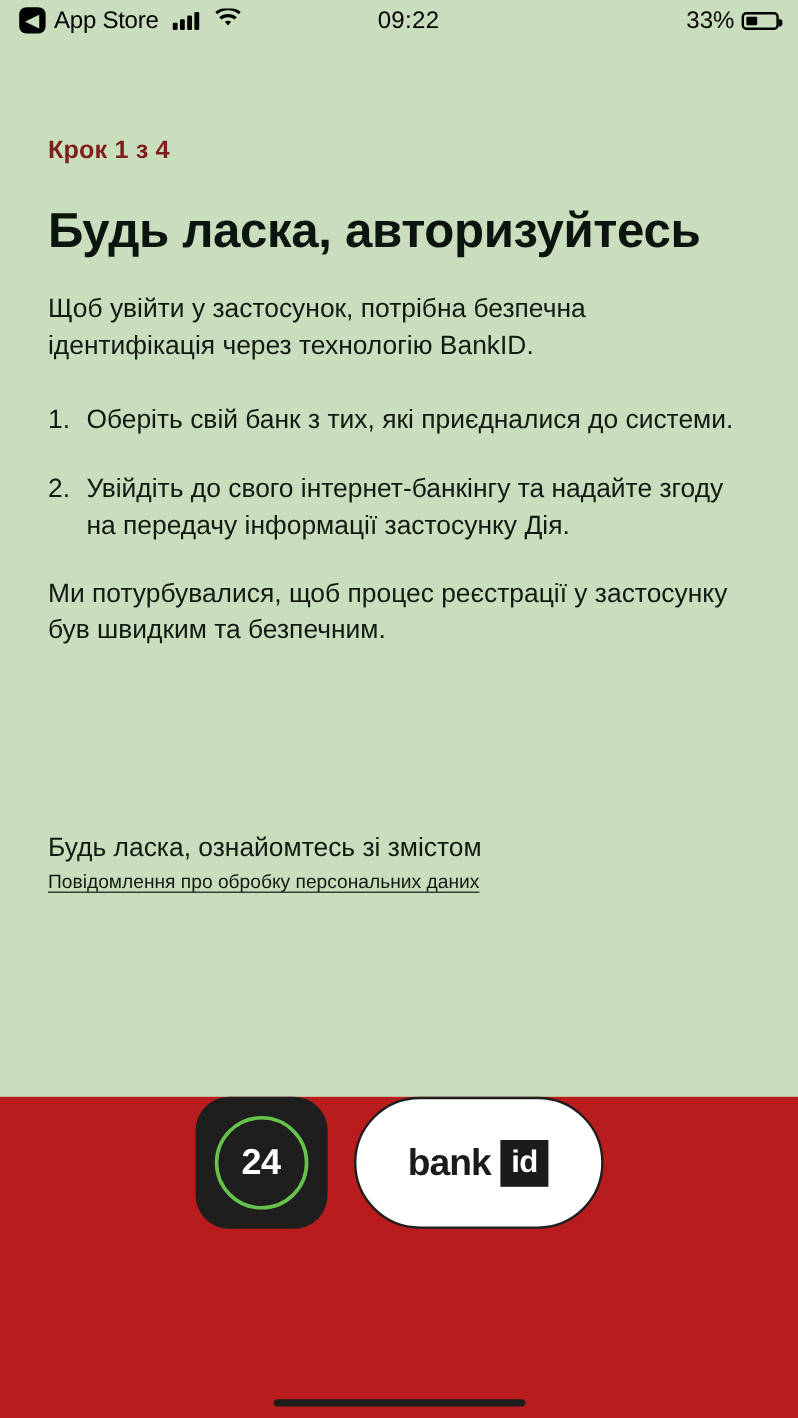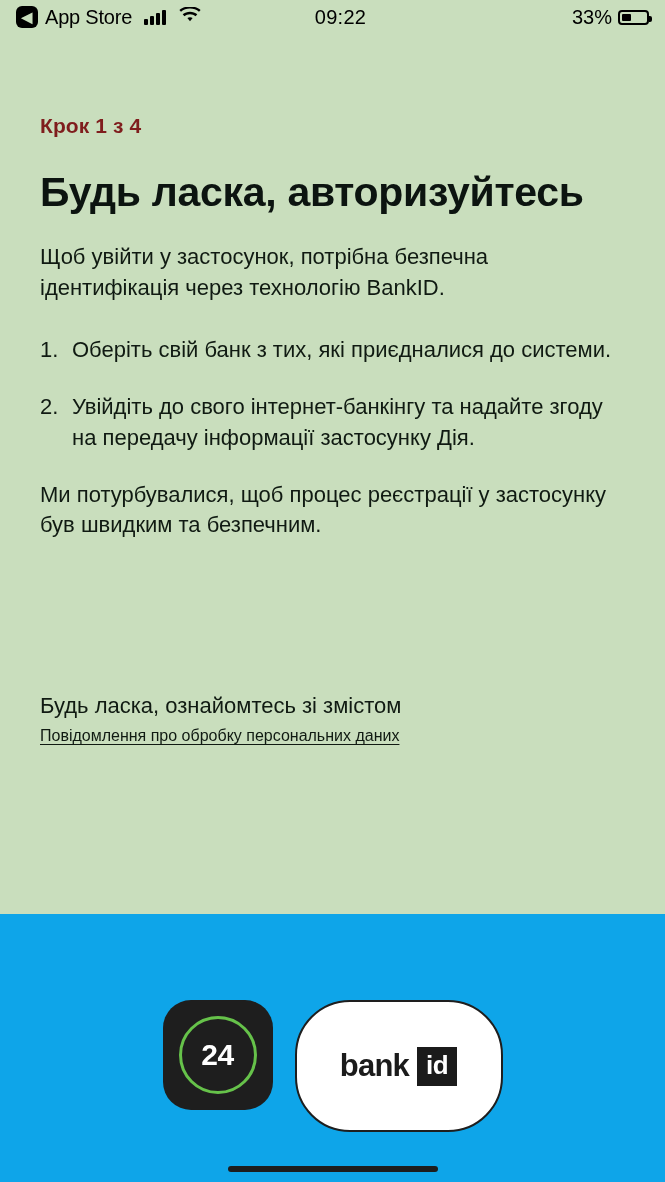--- a/index.html
+++ b/index.html
@@ -175,26 +175,25 @@
     line-height: 1.35;
     color: #101a12;
     text-decoration: underline;
     text-underline-offset: 3px;
     cursor: pointer;
   }
 
   
   .bottom {
     flex: 1 1 auto;
-    background: #0ea5e9;
+    background: #b91c1c;
     display: flex;
     align-items: flex-start;
     justify-content: center;
     gap: 22px;
-    padding-top: 86px;
   }
   .badge24 {
     width: 110px; height: 110px;
     border-radius: 28px;
     background: #1e1e1e;
     display: flex;
     align-items: center;
     justify-content: center;
   }
   .badge24 .ring {
@@ -203,21 +202,21 @@
     border: 3px solid #66c24a;
     display: flex;
     align-items: center;
     justify-content: center;
     color: #ffffff;
     font-size: 30px;
     font-weight: 700;
     letter-spacing: -0.5px;
   }
   .bankid {
-    width: 208px; height: 132px;
+    width: 208px; height: 110px;
     border-radius: 55px;
     background: #ffffff;
     border: 2px solid #1e1e1e;
     display: flex;
     align-items: center;
     justify-content: center;
     gap: 8px;
   }
   .bankid .word {
     font-size: 31px;

